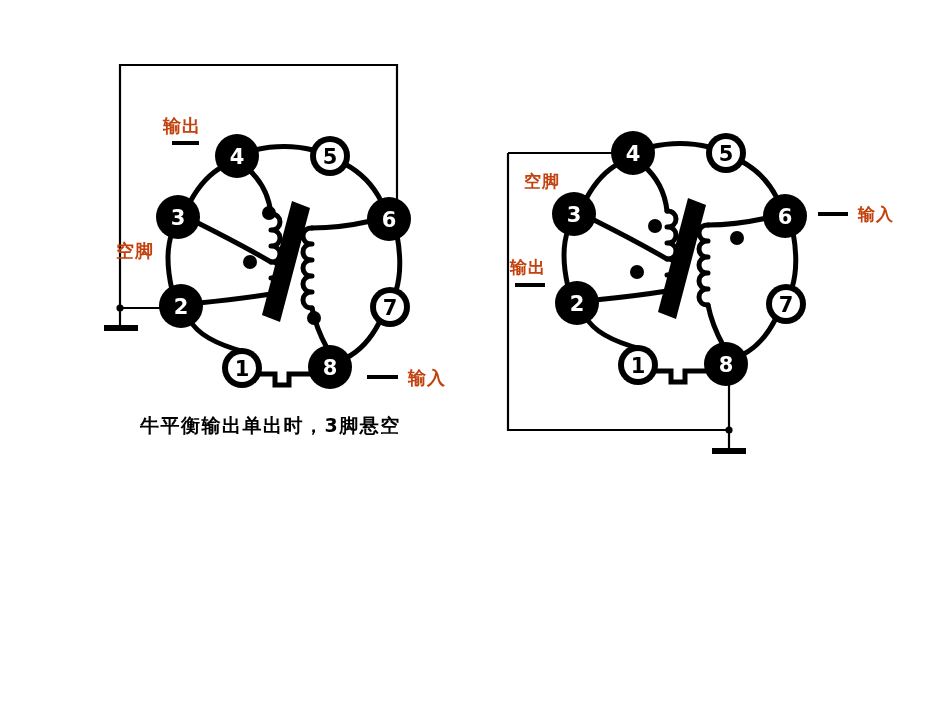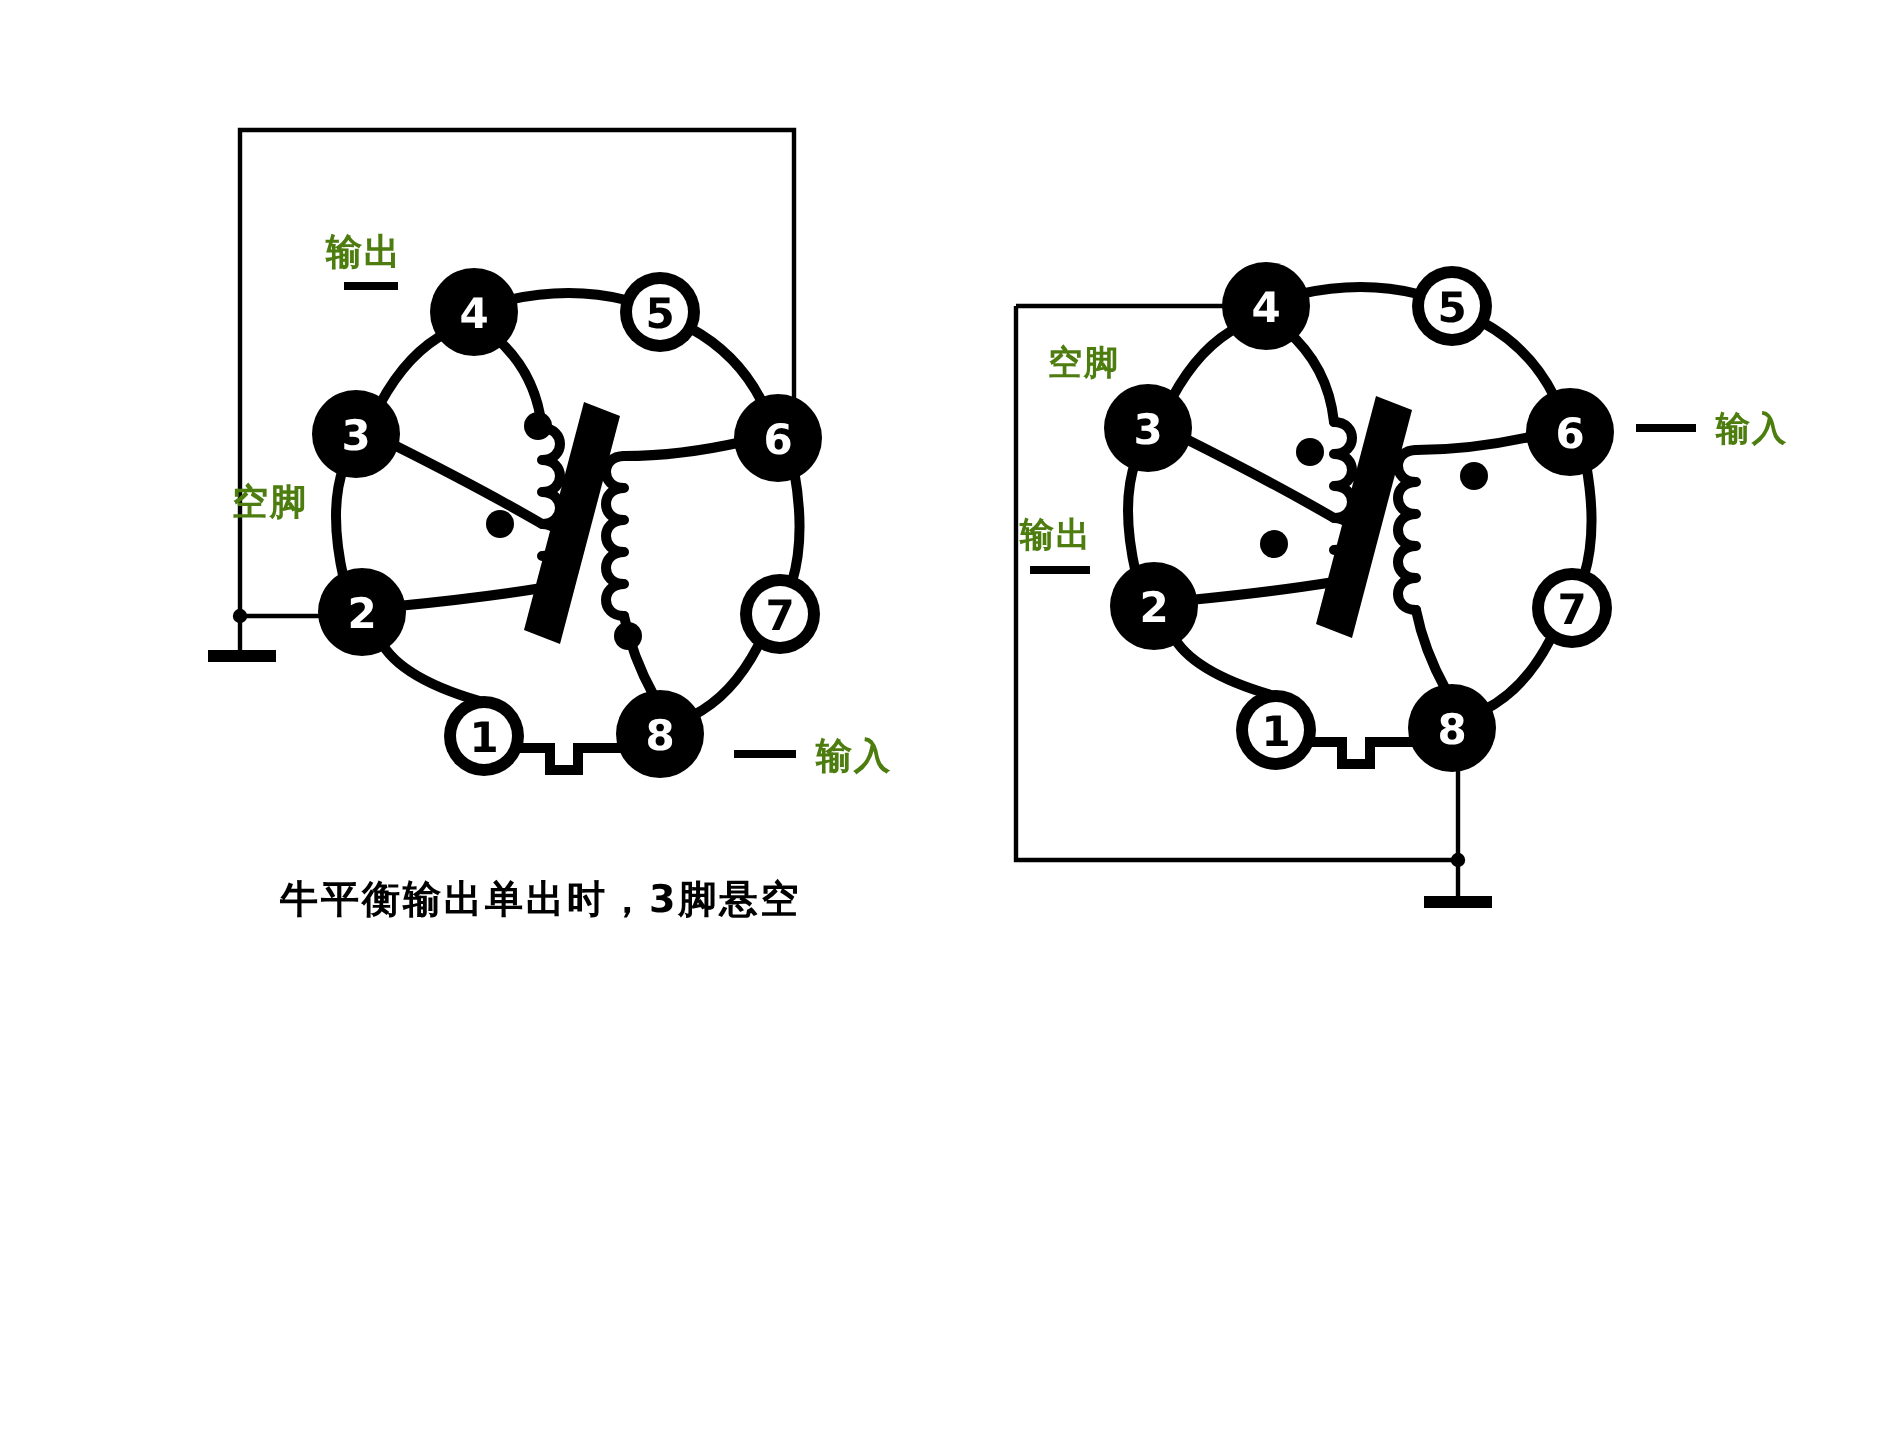--- a/index.html
+++ b/index.html
@@ -17,21 +17,21 @@
   #canvas {
     position: absolute;
     left: 0; top: 0;
     width: 951px;
     height: 720px;
   }
   .cn-label {
     position: absolute;
     font-family: Liberation Sans, sans-serif;
     font-weight: 700;
-    color: #4d7c0f;
+    color: #c2410c;
     white-space: nowrap;
     letter-spacing: 1px;
   }
   .lbl-18 { font-size: 18px; }
   .lbl-17 { font-size: 17px; }
   .caption {
     position: absolute;
     font-family: "DejaVu Sans", "Liberation Sans", sans-serif;
     font-weight: 700;
     font-size: 19px;
@@ -236,13 +236,13 @@
 <div class="cn-label lbl-18" style="left:116px; top:239px;">空脚</div>
 
 <div class="cn-label lbl-18" style="left:408px; top:366px;">输入</div>
 
 <div class="cn-label lbl-17" style="left:524px; top:170px;">空脚</div>
 
 <div class="cn-label lbl-17" style="left:510px; top:256px;">输出</div>
 
 <div class="cn-label lbl-17" style="left:858px; top:203px;">输入</div>
 
-<div class="caption" style="left:140px; top:437px;">牛平衡输出单出时，3脚悬空</div>
+<div class="caption" style="left:140px; top:413px;">牛平衡输出单出时，3脚悬空</div>
 
 </body></html>

